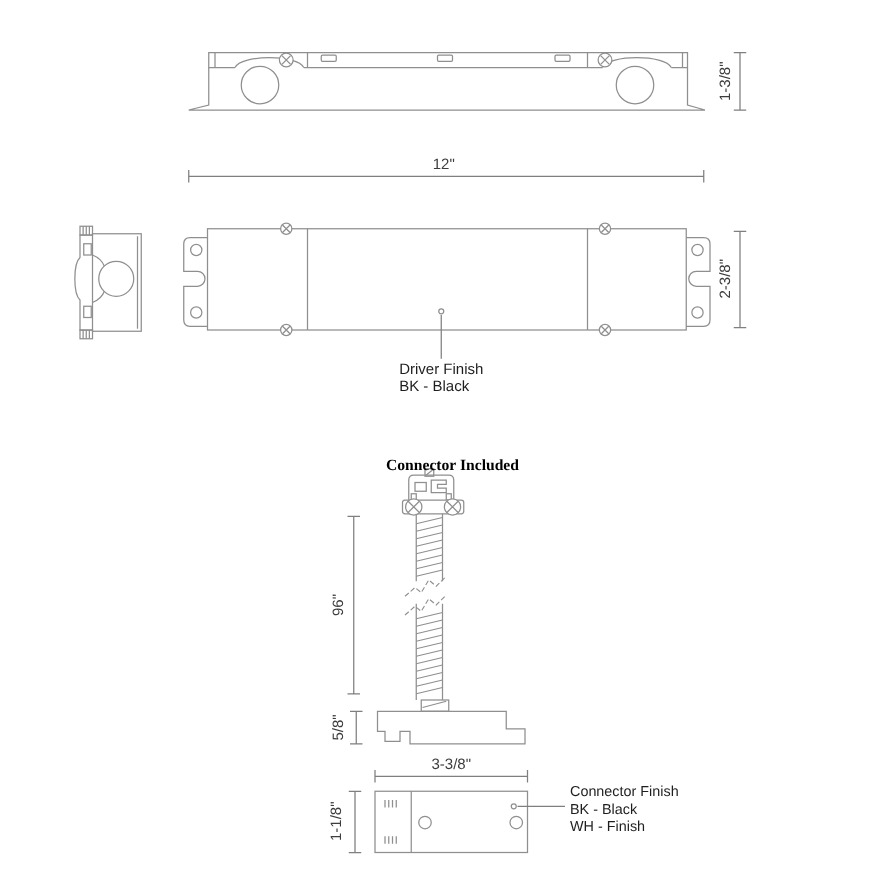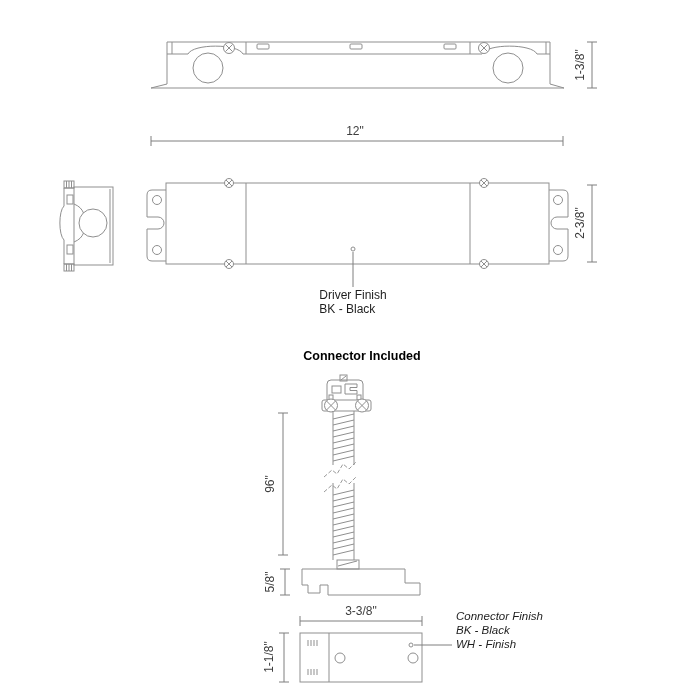--- a/index.html
+++ b/index.html
@@ -185,29 +185,29 @@
 
 <div class="txt rot" style="left:580px;top:65px;">1-3/8"</div>
 
 <div class="txt rot" style="left:580px;top:223px;">2-3/8"</div>
 
 <div class="label ctrx tc" style="left:353px;top:288px;">
   <div>Driver Finish</div>
   <div>BK - Black</div>
 </div>
 
-<div class="heading ctrx" style="left:362px;top:349px;">Connector Included</div>
+<div class="heading ctrx" style="left:362px;top:365px;font-family:Liberation Serif, serif;">Connector Included</div>
 
 <div class="txt rot" style="left:270px;top:484px;">96"</div>
 
 <div class="txt rot" style="left:270px;top:582px;">5/8"</div>
 
 <div class="txt ctr" style="left:361px;top:611px;">3-3/8"</div>
 
 <div class="txt rot" style="left:269px;top:657px;">1-1/8"</div>
 
-<div class="label" style="left:456px;top:609px;font-size:11.5px;font-style:italic;">
+<div class="label" style="left:456px;top:627px;font-size:11.5px;">
   <div>Connector Finish</div>
   <div>BK - Black</div>
   <div>WH - Finish</div>
 </div>
 
 </div>
 
 </body></html>

